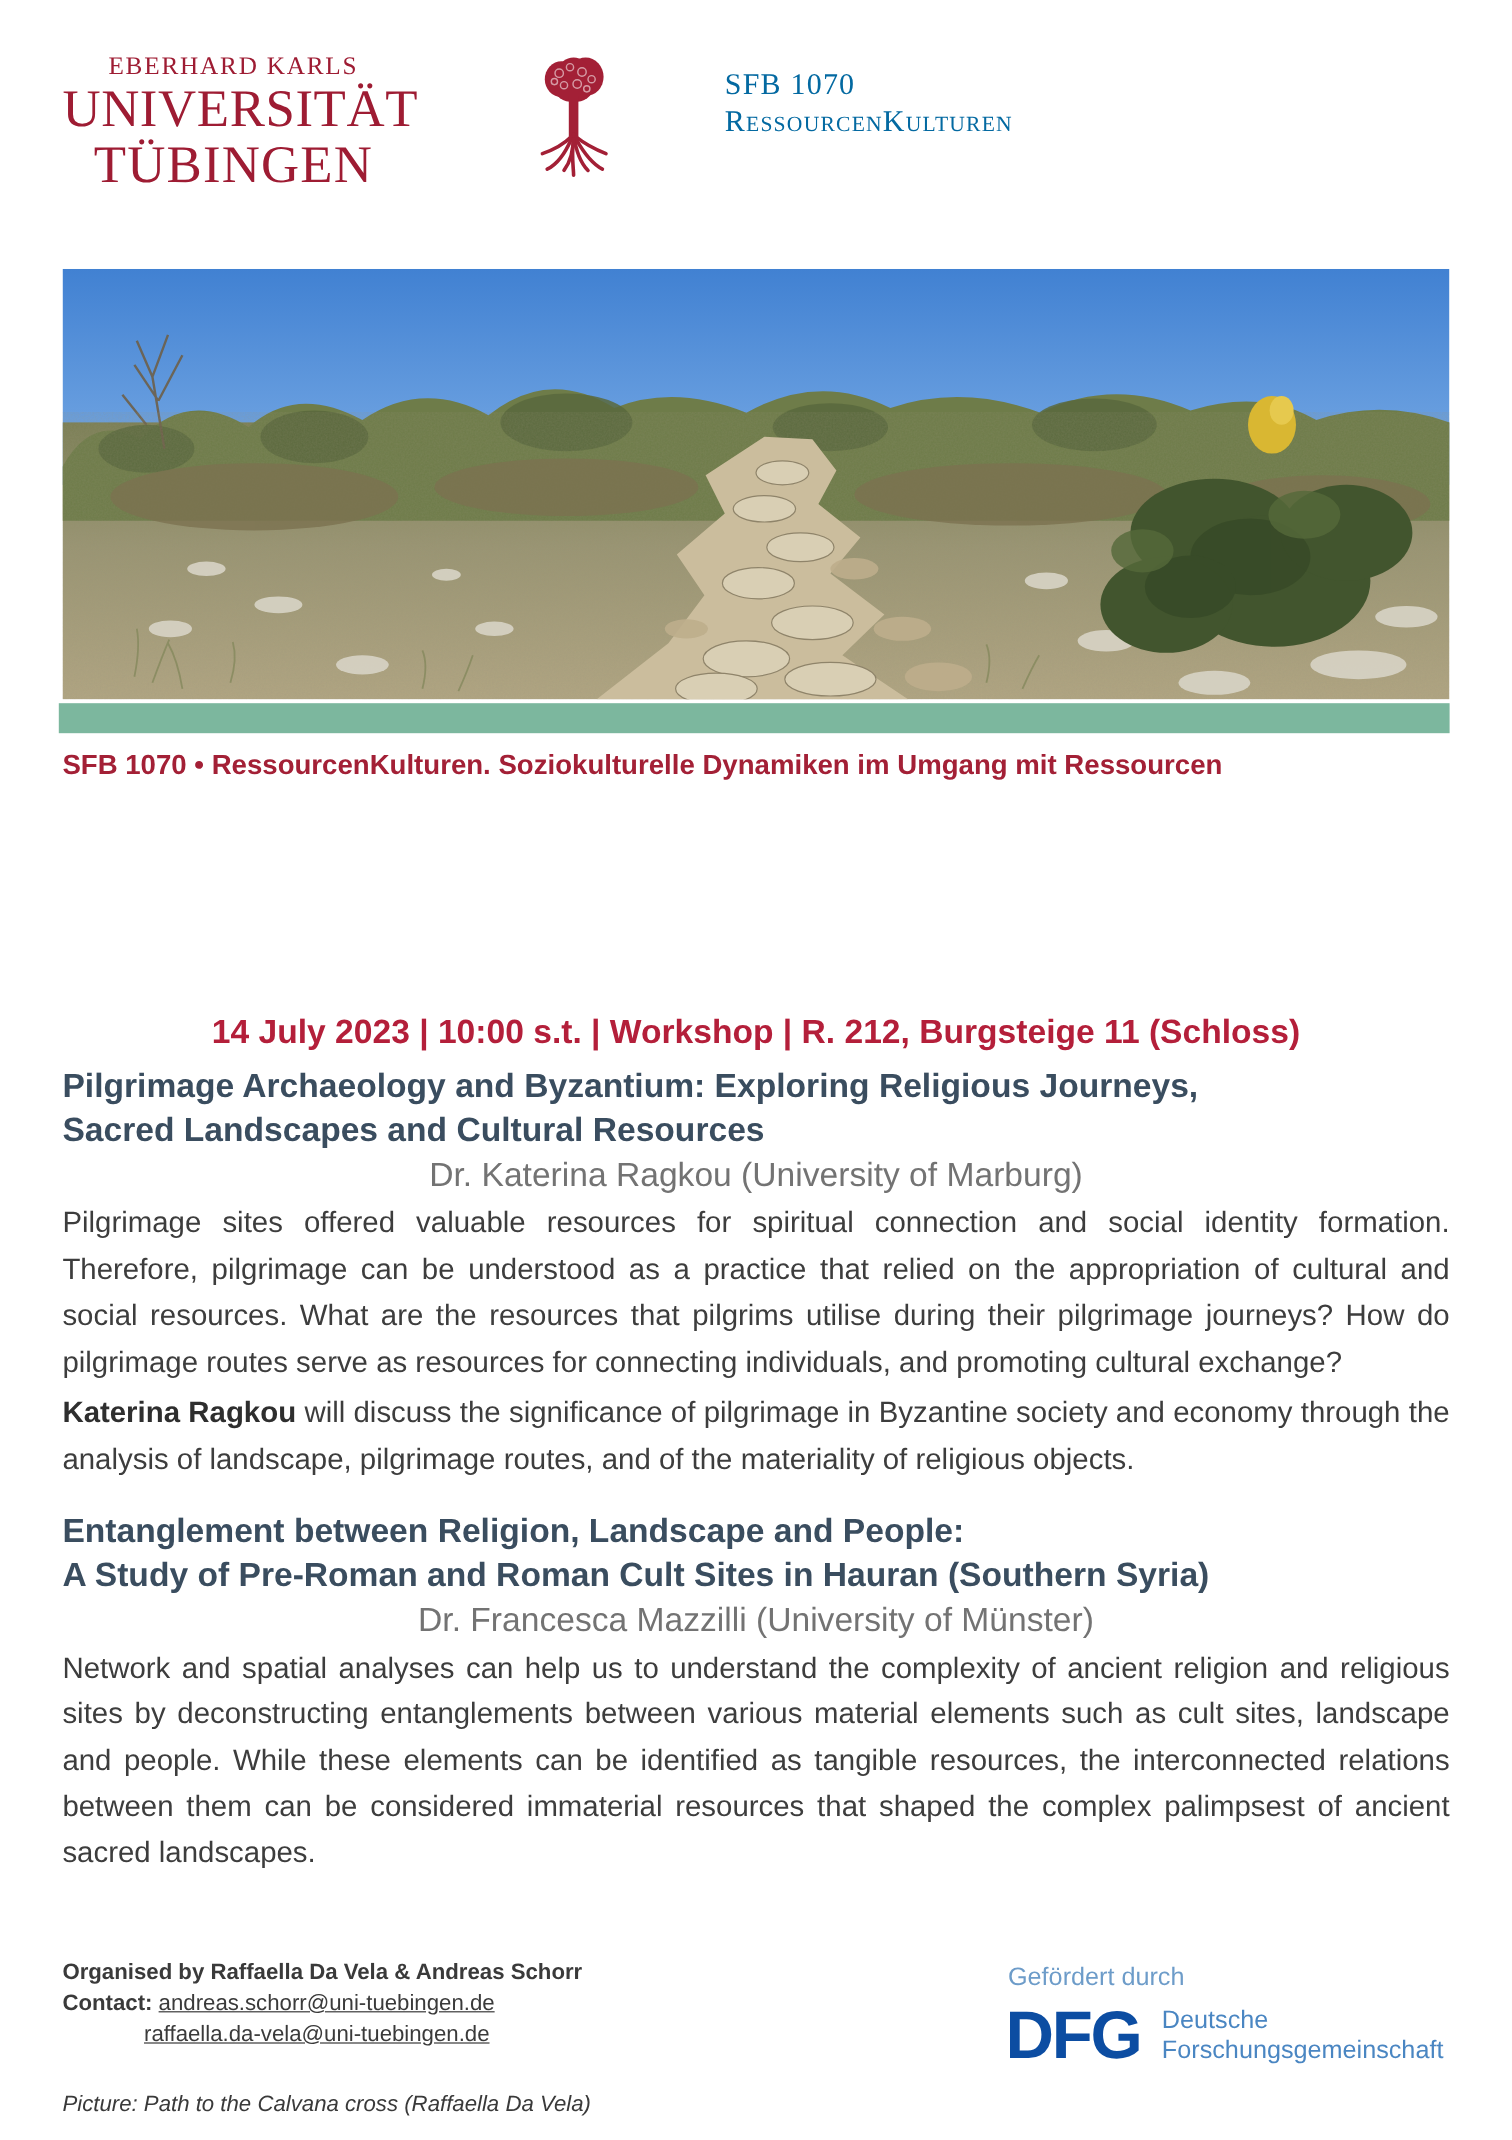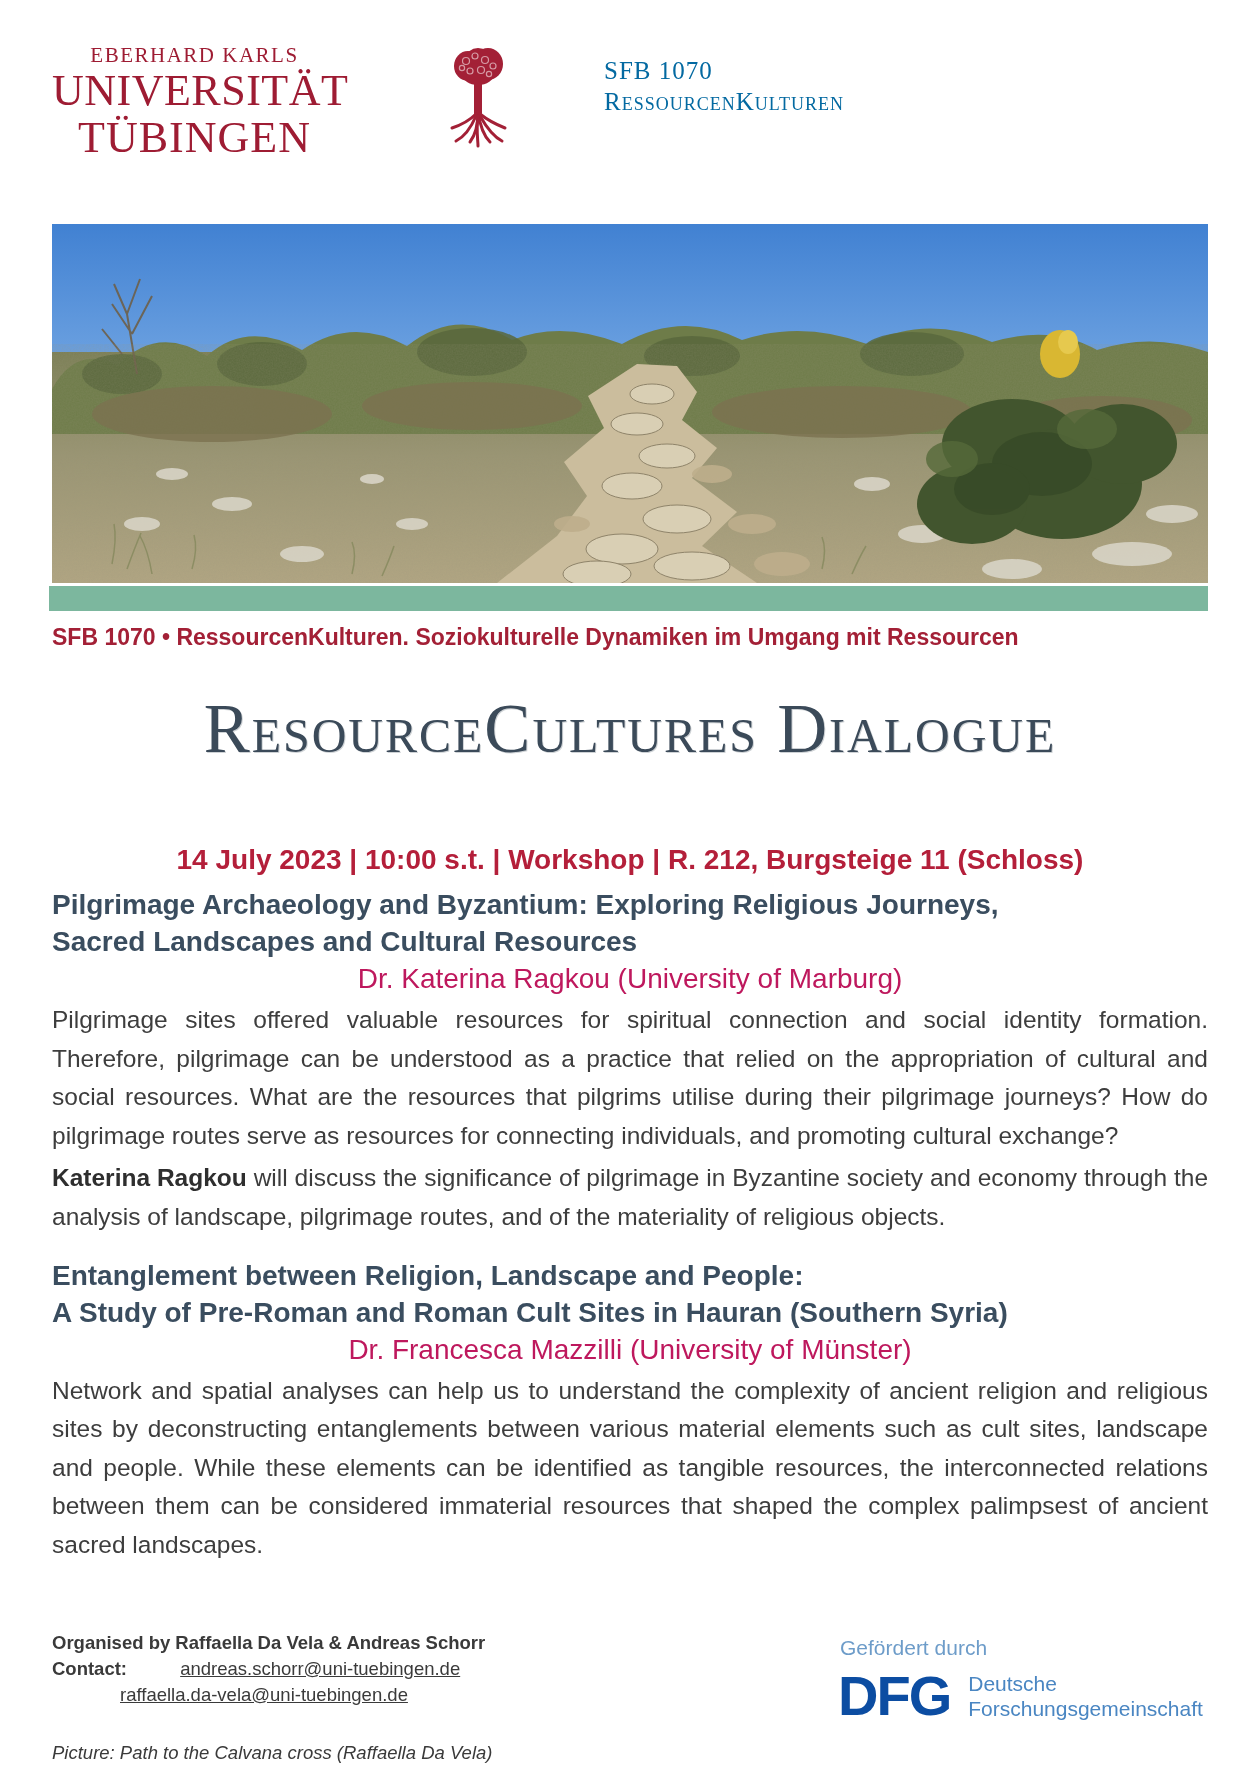--- a/index.html
+++ b/index.html
@@ -53,35 +53,35 @@
     color:#b41f3a;font-weight:bold;font-size:28px;line-height:34px;
   }
   .content{
     position:absolute;top:886px;left:52px;width:1156px;
     color:#3d3d3d;
   }
   .talk-title{
     text-align:left;font-weight:bold;font-size:28px;line-height:37px;color:#3a4d5f;
   }
   .talk-speaker{
-    text-align:center;font-size:28px;line-height:37px;color:#be185d;
+    text-align:center;font-size:28px;line-height:37px;color:#737373;
   }
   .talk-abstract{
     margin:4px 0 0 0;
     text-align:justify;font-size:24.5px;line-height:38.6px;
   }
   .talk-abstract b{color:#2e2e2e;}
   .talk2{margin-top:20px;}
   
   .footer-left{
     position:absolute;left:52px;top:1630px;width:620px;
     font-size:18.5px;line-height:26px;color:#3a3a3a;
   }
   .org-line{font-weight:bold;}
-  .contact-row{display:flex;gap:48px;}
+  .contact-row{display:flex;}
   .contact-label{font-weight:bold;white-space:pre;}
   .email{color:#3a3a3a;text-decoration:underline;}
   .email2{margin-left:68px;}
   .pic-caption{font-style:italic;margin-top:32px;font-size:18.5px;}
   .footer-right{
     position:absolute;left:838px;top:1636px;width:370px;
   }
   .funding-label{color:#6d9cc9;font-size:21px;line-height:24px;margin-left:2px;}
   .dfg-row{display:flex;align-items:center;margin-top:10px;}
   .dfg-mark{
@@ -235,21 +235,20 @@
         <path d="M60,340 q5,-25 2,-40 M75,345 q8,-22 14,-36 M100,350 q-4,-24 -12,-38 M140,345 q6,-20 2,-34"></path>
         <path d="M300,350 q5,-20 0,-32 M330,352 q8,-18 12,-30 M770,345 q5,-20 0,-32 M800,350 q8,-18 14,-28"></path>
       </g>
     </svg>
   </div>
 
   <div class="teal-bar"></div>
 
   <div class="sfb-subtitle">SFB 1070 • RessourcenKulturen. Soziokulturelle Dynamiken im Umgang mit Ressourcen</div>
 
-  <div class="big-title">ResourceCultures Dialogue</div>
 
   <div class="event-line">14 July 2023 | 10:00 s.t. | Workshop | R. 212, Burgsteige 11 (Schloss)</div>
 
   <div class="content">
 
     <div class="talk1">
       <div class="talk-title">
         <span>Pilgrimage Archaeology and Byzantium: Exploring Religious Journeys,</span><br>
         <span>Sacred Landscapes and Cultural Resources</span>
       </div>

